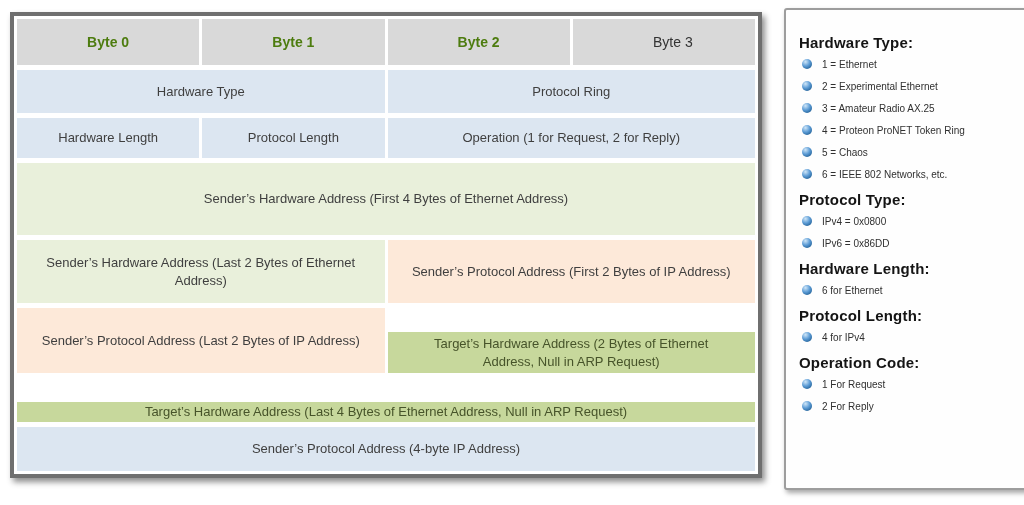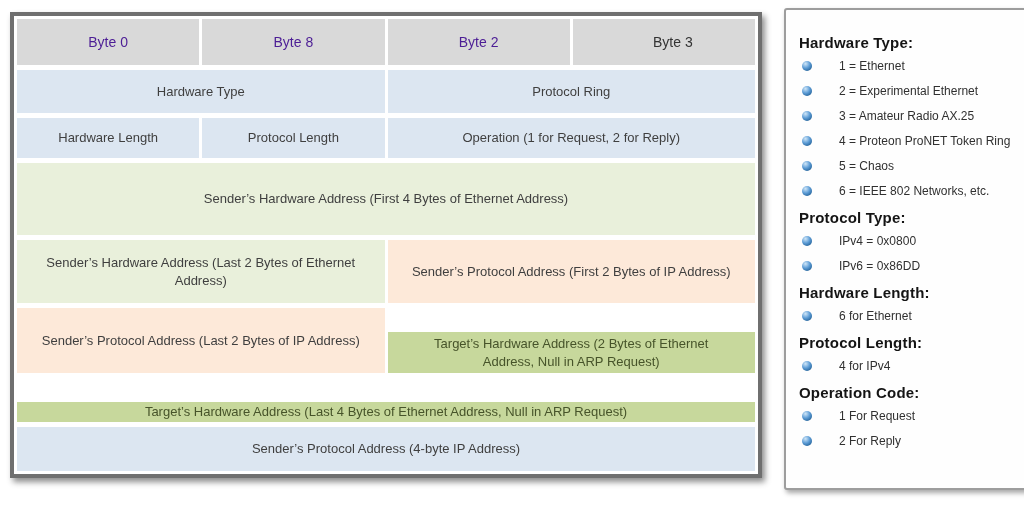--- a/index.html
+++ b/index.html
@@ -35,21 +35,21 @@
     align-items: center;
     justify-content: center;
     text-align: center;
     font-size: 13px;
     color: #3f3f3f;
     padding: 2px 22px;
     line-height: 1.35;
   }
   .c2 { grid-column: span 2; }
   .c4 { grid-column: span 4; }
-  .hdr  { background: #d9d9d9; color: #4c1d95; font-weight: normal; font-size: 14px; }
+  .hdr  { background: #d9d9d9; color: #4d7c0f; font-weight: bold; font-size: 14px; }
   .hdr.reg { font-weight: normal; color: #333333; padding-left: 40px; }
   .bg-blue   { background: #dce6f1; }
   .bg-green  { background: #e9f0db; }
   .bg-peach  { background: #fde9d9; }
   .bg-dkgreen{ background: #c7d89c; color: #47542a; margin-top: 24px; }
 
   
   .legend-panel {
     position: absolute;
     left: 784px; top: 8px;
@@ -66,40 +66,39 @@
     font-weight: bold;
     color: #141414;
     margin: 6px 0 2px 0;
     letter-spacing: 0.2px;
   }
   .lg-h:first-child { margin-top: 14px; }
   .lg-i {
     display: flex;
     align-items: center;
     padding: 5.5px 0 5.5px 3px;
-    font-size: 12px;
+    font-size: 10px;
     color: #303030;
-    gap: 17px;
   }
   .ball {
     width: 10px; height: 10px;
     border-radius: 50%;
     background: radial-gradient(circle at 35% 28%, #cfe6f8 0%, #5b9bd5 45%, #2e6da4 75%, #1c4b74 100%);
     margin-right: 10px;
     flex-shrink: 0;
   }
 </style>
 </head>
 <body>
 
 <div class="packet-table">
   <div class="grid">
 
     <div class="cell hdr">Byte 0</div>
-    <div class="cell hdr">Byte 8</div>
+    <div class="cell hdr">Byte 1</div>
     <div class="cell hdr">Byte 2</div>
     <div class="cell hdr reg">Byte 3</div>
 
     <div class="cell bg-blue c2">Hardware Type</div>
     <div class="cell bg-blue c2">Protocol Ring</div>
 
     <div class="cell bg-blue">Hardware Length</div>
     <div class="cell bg-blue">Protocol Length</div>
     <div class="cell bg-blue c2">Operation (1 for Request, 2 for Reply)</div>
 

